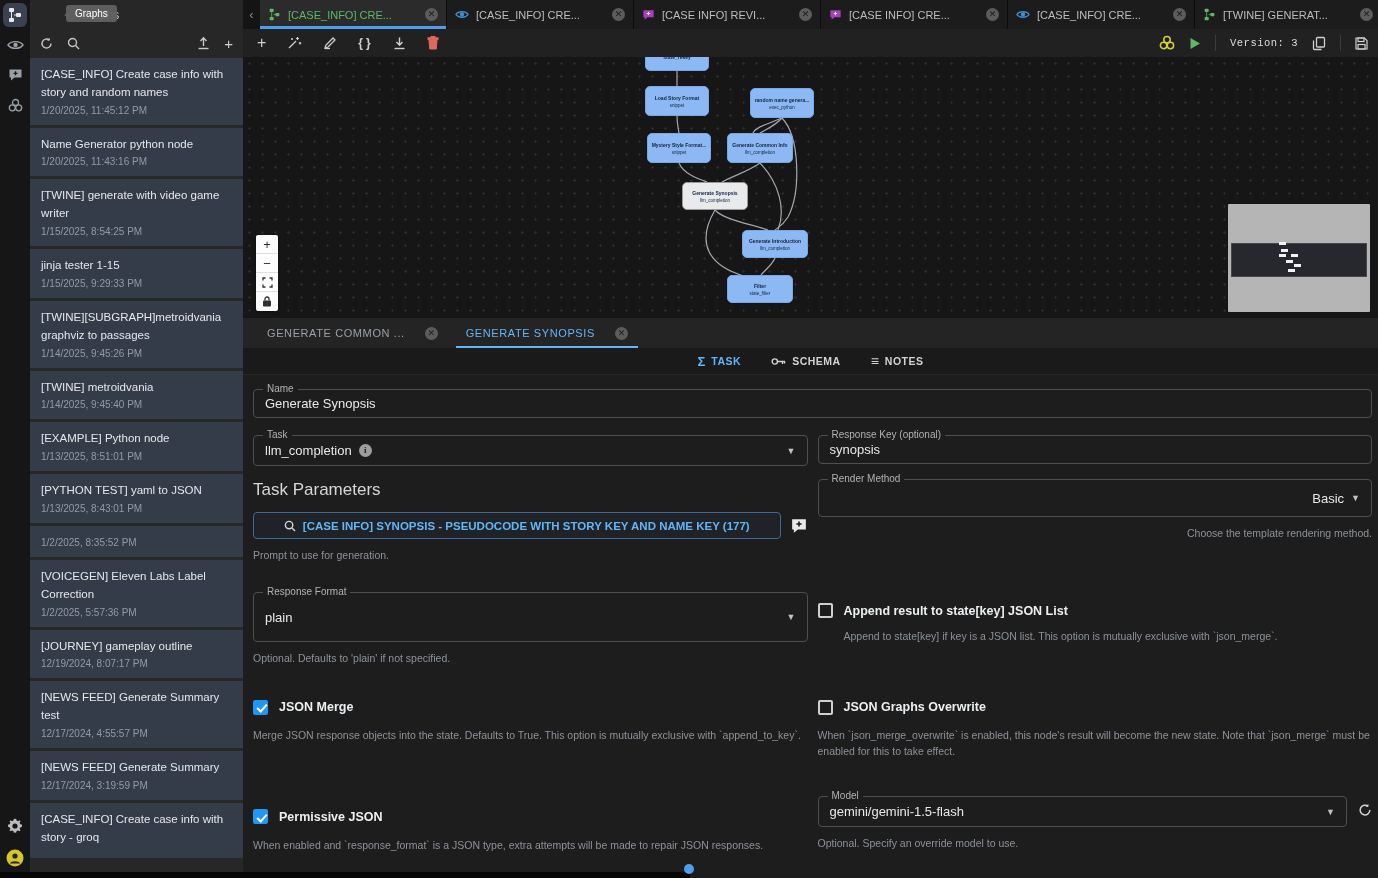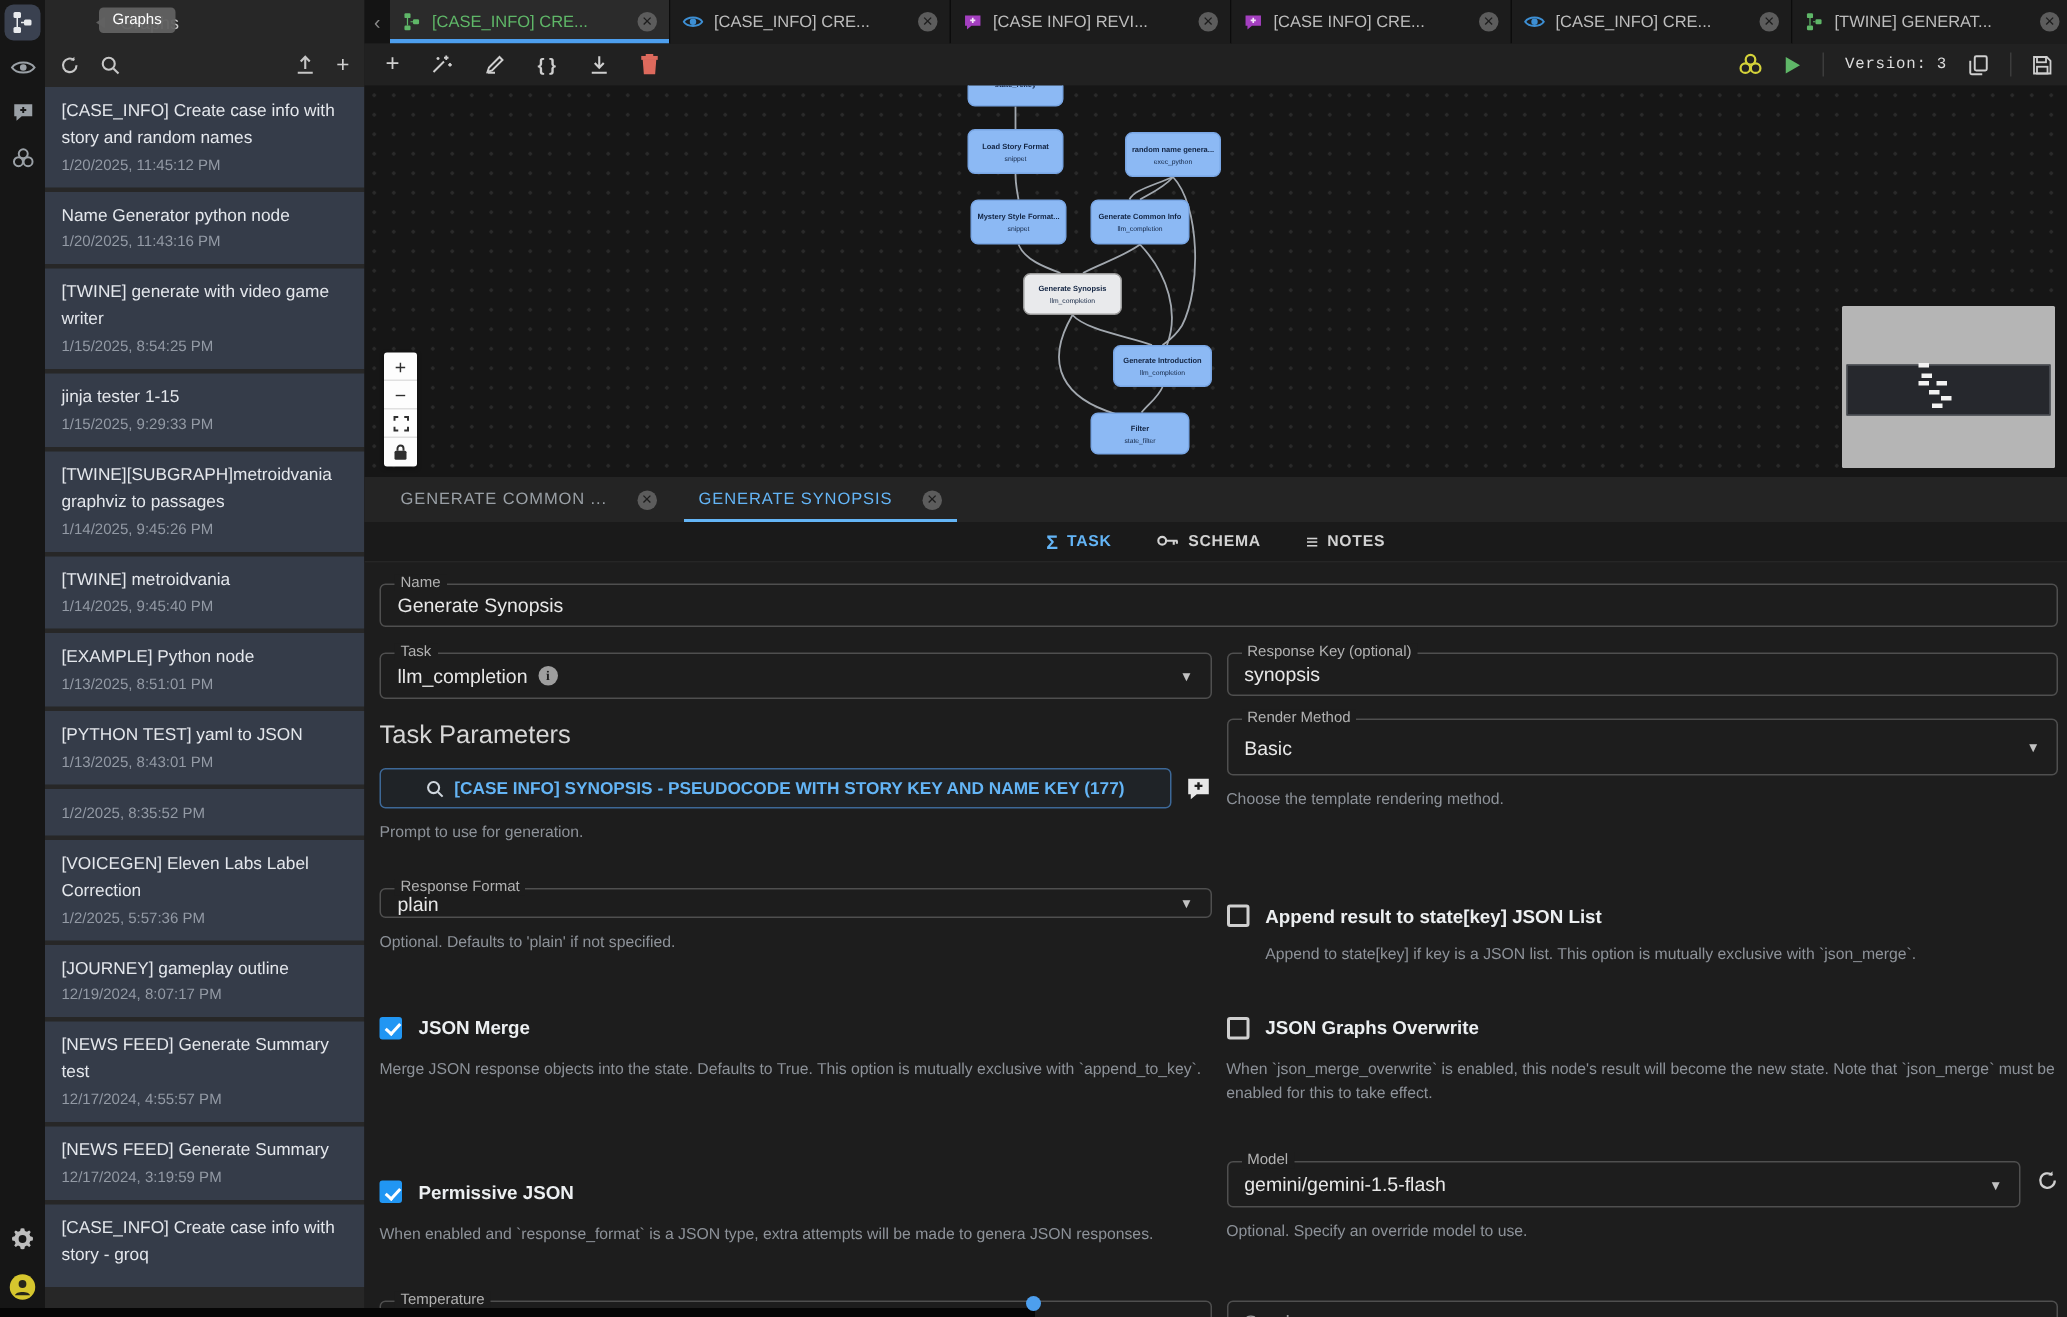--- a/index.html
+++ b/index.html
@@ -577,33 +577,33 @@
               </div>
               <span class="bubble-btn">
                 <svg width="18" height="16" viewBox="0 0 15 14">
                     <path d="M1.5 1 h12 v9 h-7 l-3.5 3 v-3 h-1.5 Z" fill="#e8e8e8"></path>
                     <path d="M7.5 3 v4.5 M5.2 5.2 h4.6" stroke="#1d1d1d" stroke-width="1.4"></path>
                   </svg>
               </span>
             </div>
             <div class="helper">Prompt to use for generation.</div>
           </div>
-          <div style="margin-top:13px;">
+          <div style="margin-top:13px;text-align:right;">
             <div class="field" style="height:38px;">
               <span class="flabel">Render Method</span>
               <span class="fvalue">Basic</span>
               <span class="dd-arrow">▼</span>
             </div>
             <div class="helper">Choose the template rendering method.</div>
           </div>
         </div>
 
         <div class="frow" style="margin-top:29px;">
           <div>
-            <div class="field" style="height:20px;">
+            <div class="field" style="height:50px;">
               <span class="flabel">Response Format</span>
               <span class="fvalue">plain</span>
               <span class="dd-arrow">▼</span>
             </div>
             <div class="helper">Optional. Defaults to 'plain' if not specified.</div>
           </div>
           <div style="padding-top:11px;">
             <div class="check-row">
               <span class="cbox"></span>
               <span class="check-label">Append result to state[key] JSON List</span>
@@ -628,21 +628,21 @@
             <div class="helper" style="margin-top:12px;">When `json_merge_overwrite` is enabled, this node's result will become the new state. Note that `json_merge` must be enabled for this to take effect.</div>
           </div>
         </div>
 
         <div class="frow" style="margin-top:37px;">
           <div style="padding-top:13px;">
             <div class="check-row">
               <span class="cbox checked"></span>
               <span class="check-label">Permissive JSON</span>
             </div>
-            <div class="helper" style="margin-top:13px;">When enabled and `response_format` is a JSON type, extra attempts will be made to genera JSON responses.</div>
+            <div class="helper" style="margin-top:13px;">When enabled and `response_format` is a JSON type, extra attempts will be made to repair JSON responses.</div>
           </div>
           <div>
             <div class="model-line">
               <div class="field" style="height:31px;">
                 <span class="flabel">Model</span>
                 <span class="fvalue">gemini/gemini-1.5-flash</span>
                 <span class="dd-arrow">▼</span>
               </div>
               <span class="refresh-btn">
                 <svg width="14" height="14" viewBox="0 0 13 13" fill="none" stroke="#cfcfcf" stroke-width="1.4">

